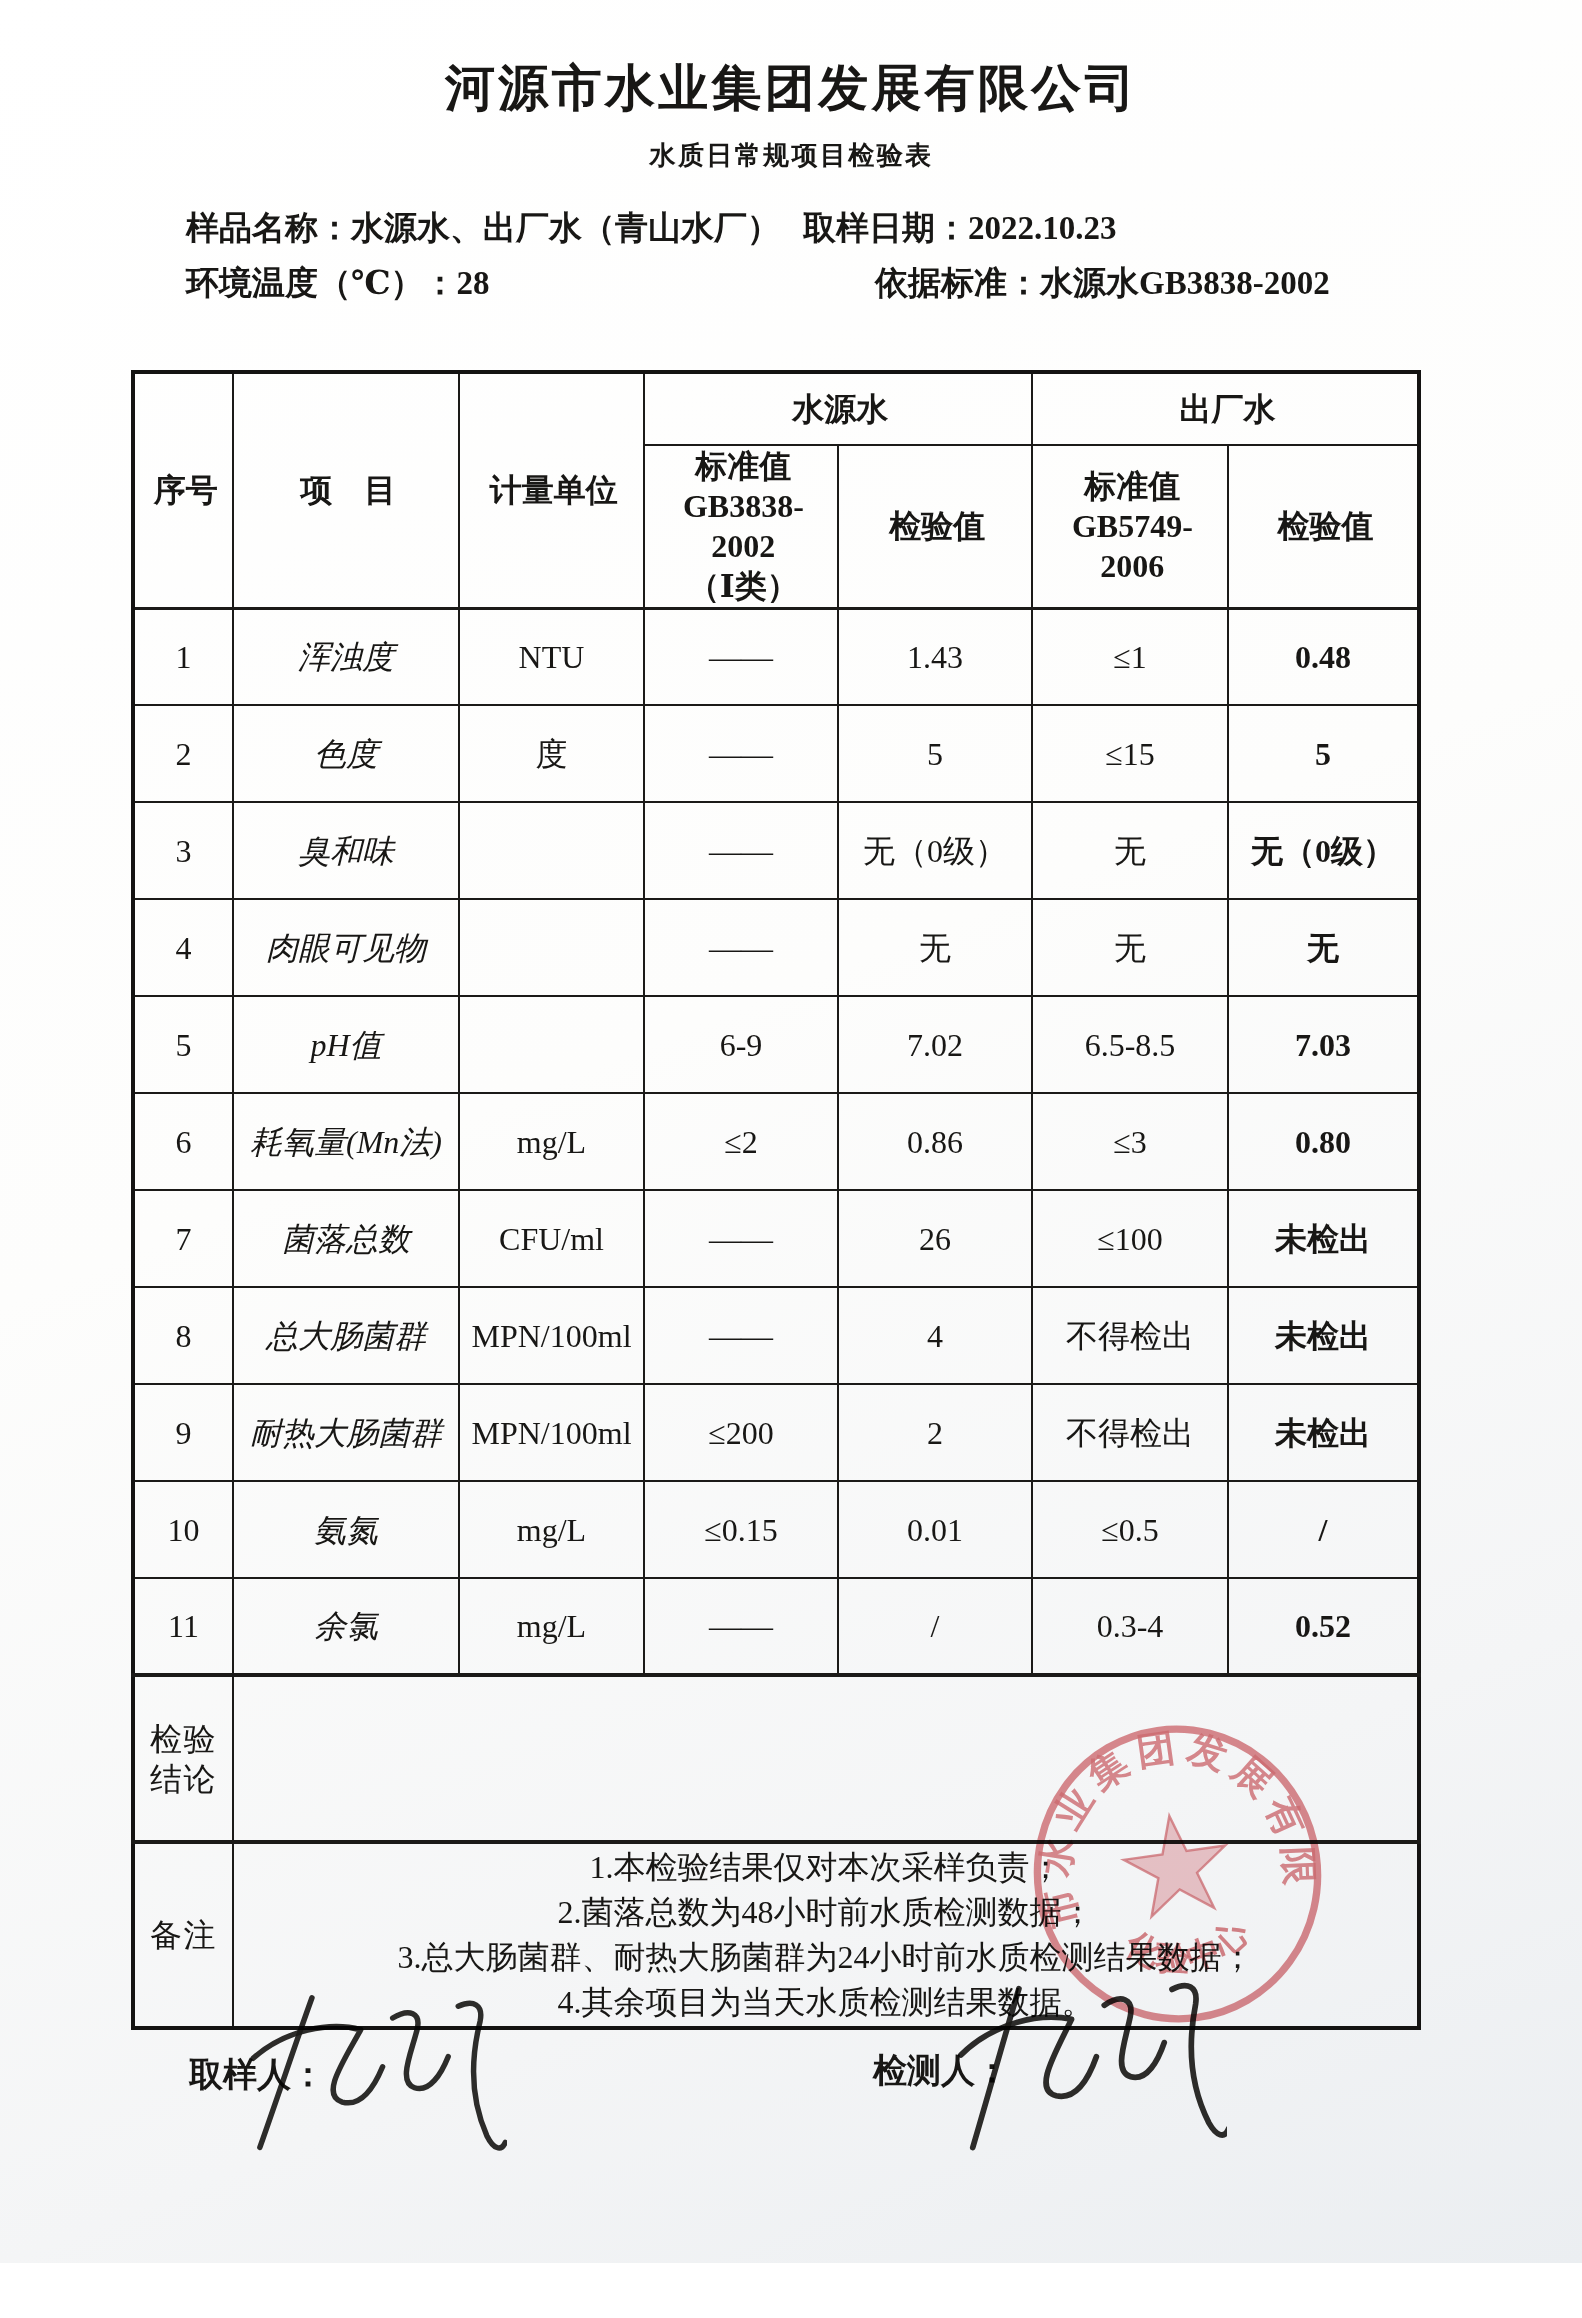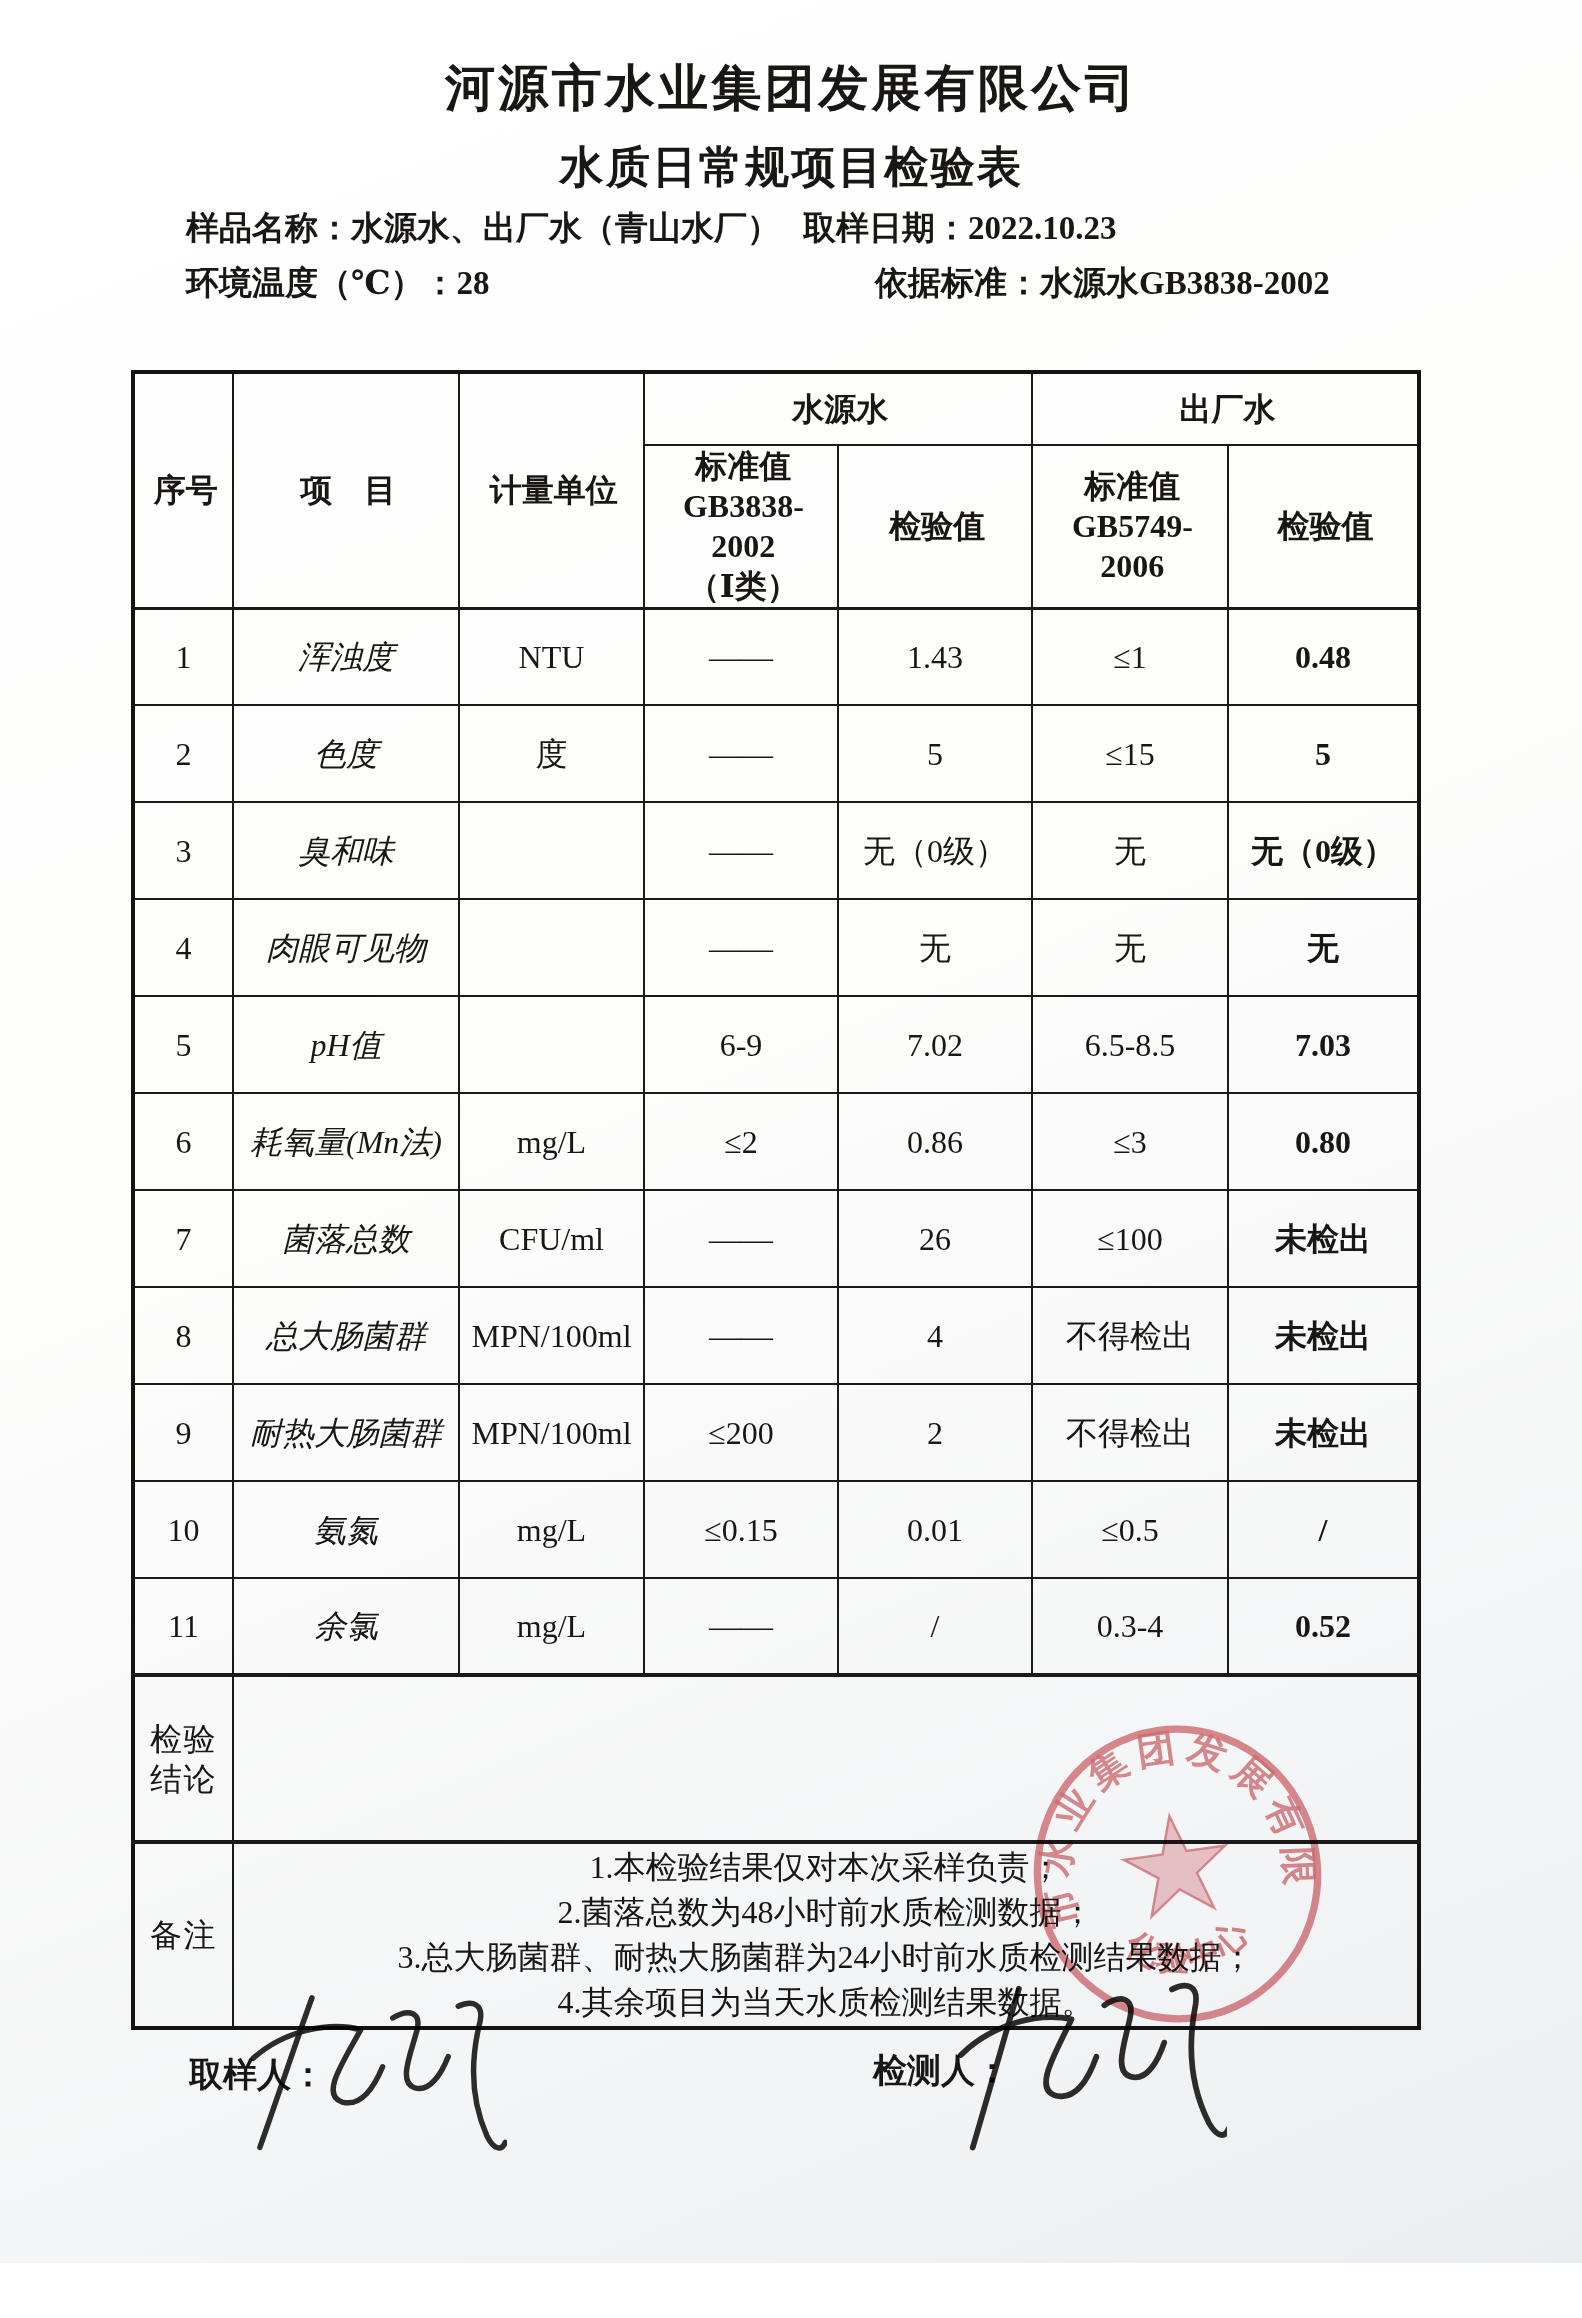--- a/index.html
+++ b/index.html
@@ -13,21 +13,21 @@
     position:relative;width:1583px;height:2263px;overflow:hidden;
     background:linear-gradient(158deg,#ffffff 0%,#fdfdfc 45%,#f4f5f6 78%,#ebeef1 100%);
   }
   
   .doc-title{
     position:absolute;top:55px;left:0;width:100%;
     text-align:center;font-size:50px;font-weight:700;letter-spacing:3.3px;
   }
   .doc-subtitle{
     position:absolute;top:138px;left:0;width:100%;
-    text-align:center;font-size:44px;font-weight:700;letter-spacing:2.4px;
+    text-align:center;font-size:26px;font-weight:700;letter-spacing:2.4px;
   }
   .info{position:absolute;left:186px;top:204px;width:1234px;font-size:33px;font-weight:700;}
   .info-line{position:relative;height:55px;line-height:49px;white-space:nowrap;}
   .date-part{margin-left:23px;}
   .abs-right-1{position:absolute;left:689px;top:0;text-align:center;}
   .abs-right-2{position:absolute;left:879px;top:0;}
   
   table.report{
     position:absolute;left:131px;top:370px;
     width:1286px;table-layout:fixed;border-collapse:collapse;

